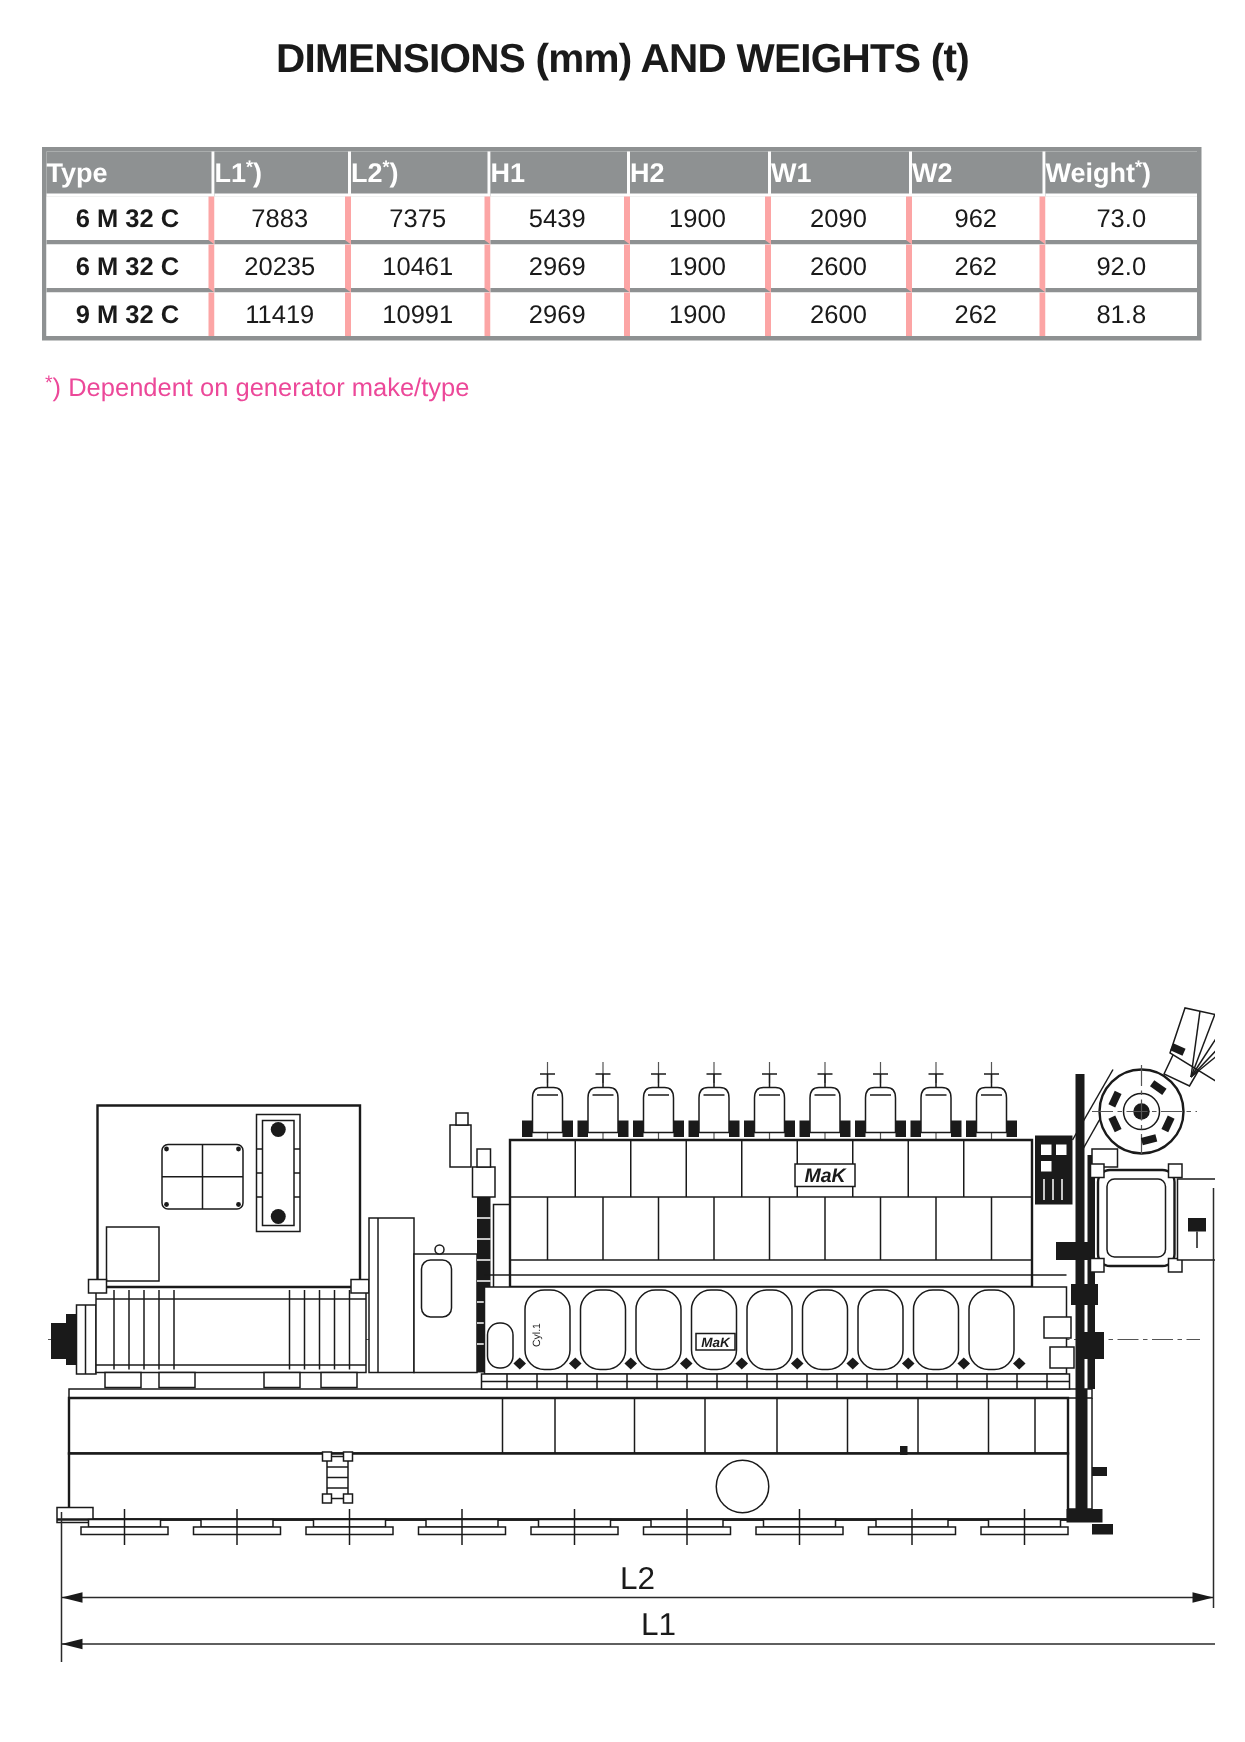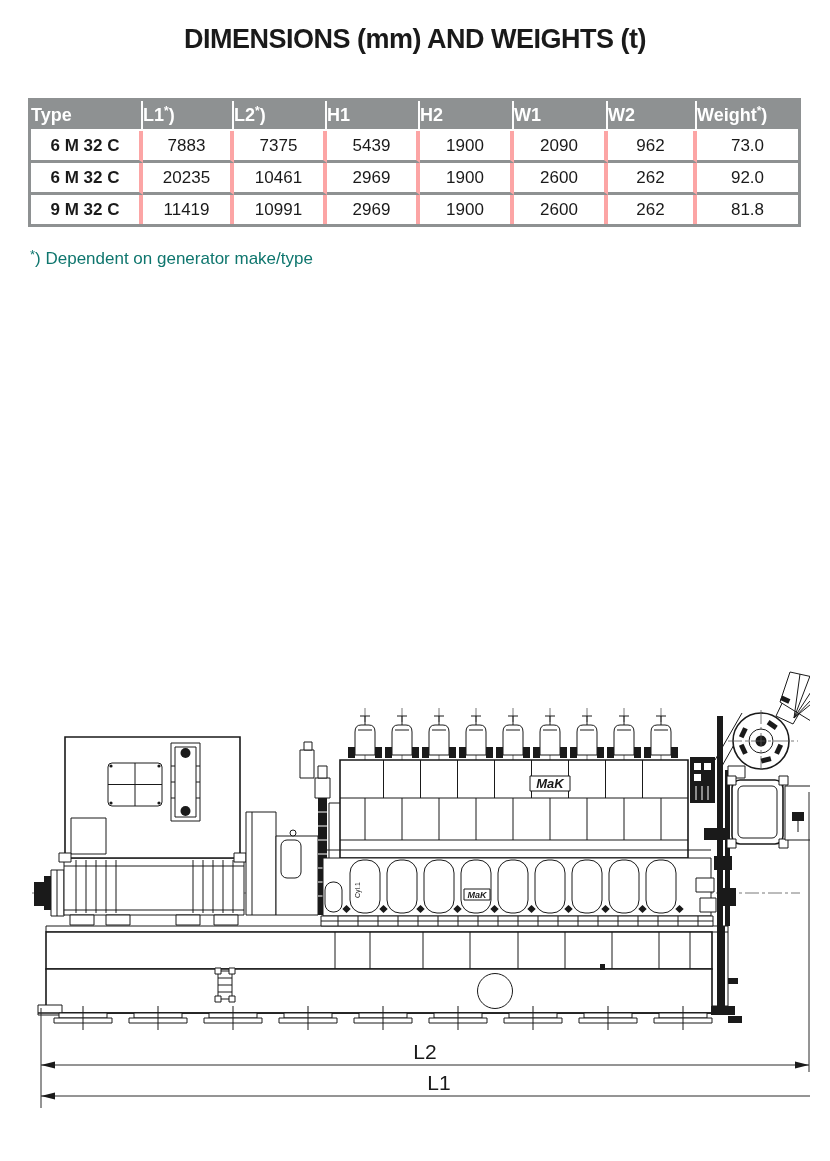--- a/index.html
+++ b/index.html
@@ -15,21 +15,21 @@
                  height:28px;text-align:left;border-right:2px solid #fdfdfd;
                  border-bottom:2px solid #ffffff;padding:0;}
   .spec-table th:last-child{border-right:none;margin-left:20px;}
   .spec-table td{background:#ffffff;font-size:17px;height:29px;text-align:center;
                  border-right:4px solid #fca5a5;border-bottom:3px solid #8E9192;padding:0;}
   .spec-table td:last-child{border-right:none;}
   .spec-table tr:last-child td{border-bottom:none;margin-top:24px;}
   .spec-table td.type{font-weight:bold;font-size:17px;}
   .spec-table sup{font-size:12px;vertical-align:6px;line-height:0;}
   
-  .footnote{position:absolute;left:30px;top:247px;font-size:17px;color:#0f766e;}
+  .footnote{position:absolute;left:30px;top:247px;font-size:17px;color:#ec4899;}
   .footnote sup{font-size:13px;vertical-align:5px;}
   
   .drawing{position:absolute;left:0;top:660px;padding-left:28px;}
   svg{display:block;}
   svg *{vector-effect:non-scaling-stroke;}
   .ln{stroke:#1a1a1a;fill:none;stroke-width:1;}
   .ln2{stroke:#1a1a1a;fill:none;stroke-width:1.6;}
   .wf{stroke:#1a1a1a;fill:#ffffff;stroke-width:1;}
   .wf2{stroke:#1a1a1a;fill:#ffffff;stroke-width:1.6;}
   .fb{fill:#1a1a1a;stroke:none;}

